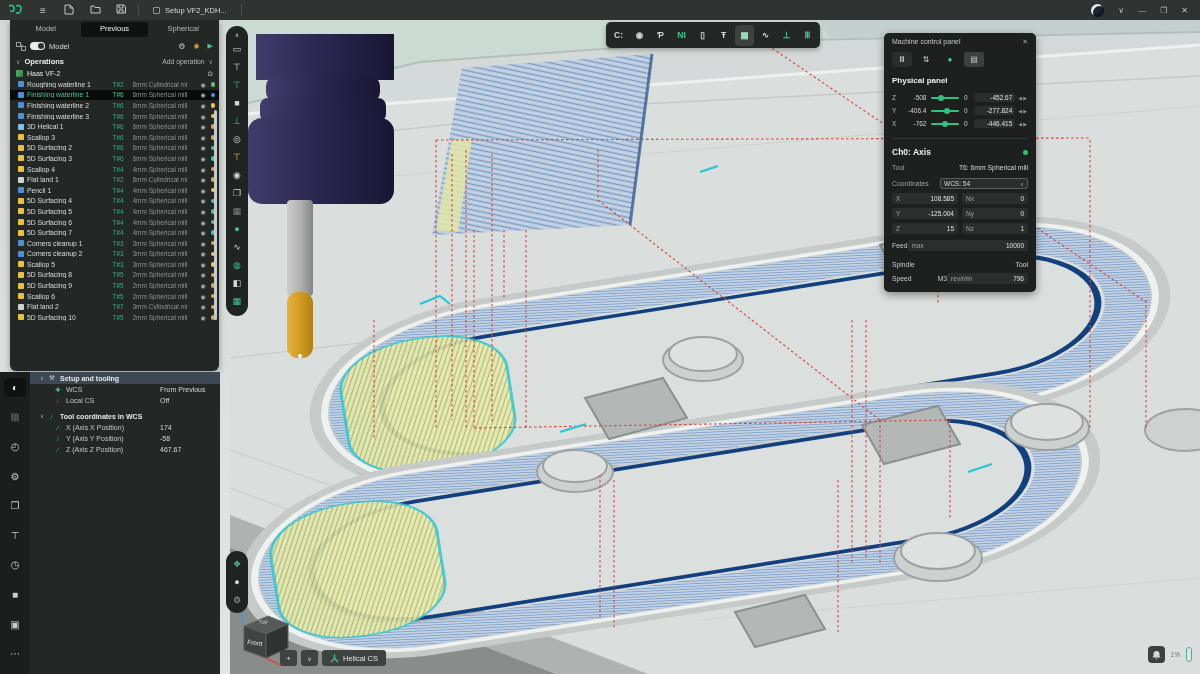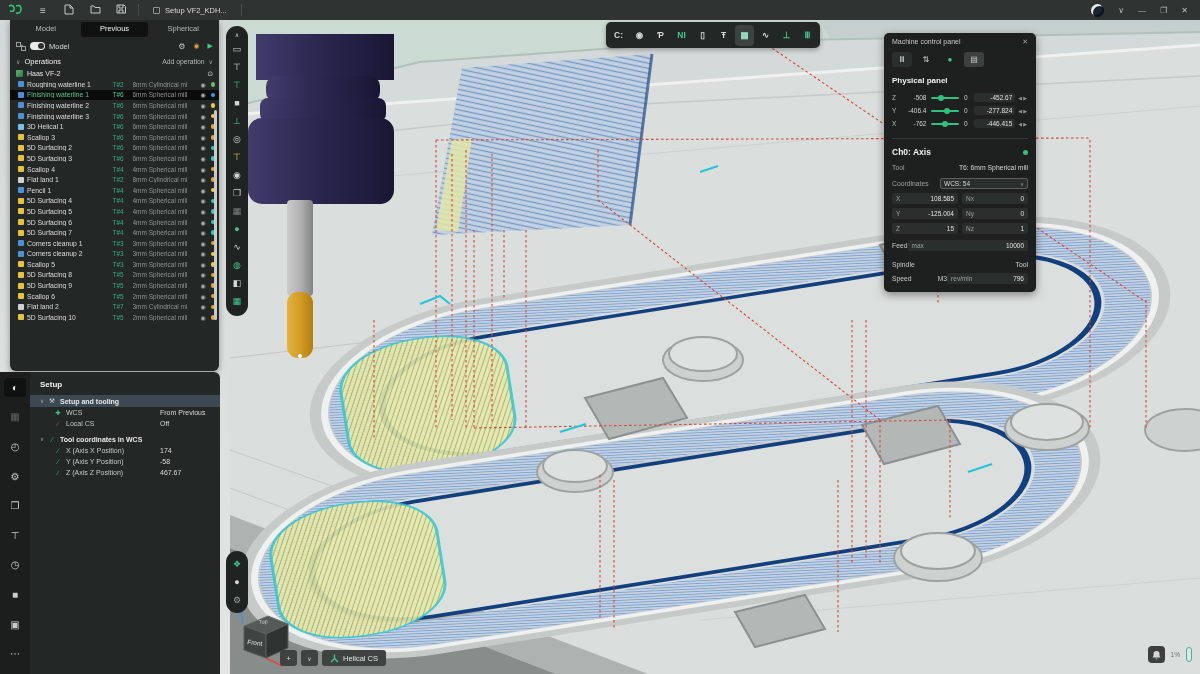--- a/index.html
+++ b/index.html
@@ -27,21 +27,21 @@
   #ops-tabs { display:flex; height:17px; padding:2px 2px 0 2px; gap:1px; }
   .ops-tab { flex:1; text-align:center; font-size:7.5px; line-height:14px; color:#b6bab9; border-radius:3px; }
   .ops-tab.active { background:#0f1211; color:#f0f2f1; }
   #links-row { display:flex; align-items:center; height:18px; padding:0 6px; gap:4px; }
   #links-row .lbl { font-size:7.5px; color:#d5d8d7; }
   .toggle { width:15px; height:8px; background:#e8ebea; border-radius:4px; position:relative; }
   .toggle .knob { position:absolute; right:1px; top:1px; width:6px; height:6px; border-radius:50%; background:#2b2f2e; }
   #links-right { margin-left:auto; display:flex; gap:8px; align-items:center; font-size:8px; }
   #ops-header { display:flex; align-items:center; height:13px; padding:0 6px; gap:4px; }
   #ops-header .chev { font-size:6px; color:#9aa09f; }
-  #ops-header .ttl { font-size:7.5px; font-weight:normal; color:#eceeed;text-align:center; }
+  #ops-header .ttl { font-size:7.5px; font-weight:bold; color:#eceeed;text-align:center; }
   #ops-header .add { margin-left:auto; font-size:6.8px; color:#b6bab9; }
   #machine-row { display:flex; align-items:center; height:11px; padding:0 6px; gap:4px; }
   #machine-row .mic { width:7px; height:7px; border-radius:1px; background:linear-gradient(135deg,#57b56a,#2f7a44); }
   #machine-row .mname { font-size:7px; color:#e5e7e6; }
   #machine-row .tgt { margin-left:auto; font-size:7px; color:#cfd3d2; }
   #op-rows { position:relative; }
   .op-row { display:flex; align-items:center; height:10.6px; padding:0 4px 0 8px; gap:3px; }
   .op-row.selected { background:#0a0c0b; }
   .op-row.selected .op-name, .op-row.selected .op-t { color:#45c98f; }
   .op-ic { width:6px; height:6px; border-radius:1px; flex:none; }
@@ -560,21 +560,20 @@
         <span class="op-t">T#5</span>
         <span class="op-desc">2mm Spherical mill</span>
         <span class="op-eye">◉</span>
         <span class="op-dot" style="background: rgb(232, 163, 61);"></span>
       </div>
     </div>
   <div id="ops-scrollbar"></div>
 </div>
 
 <div id="setup-panel">
-  <div class="ttl">Setup</div>
   <div class="sp-group hl">
     <span class="chev">∨</span>
     <span class="sp-ic" style="color:#c9cdcc">⚒</span>
     <span class="glabel">Setup and tooling</span>
   </div>
   <div>
 
       <div class="sp-rowwrap">
         <div class="sp-row">
         <span class="sp-ic" style="color: rgb(63, 200, 143);">✚</span>

